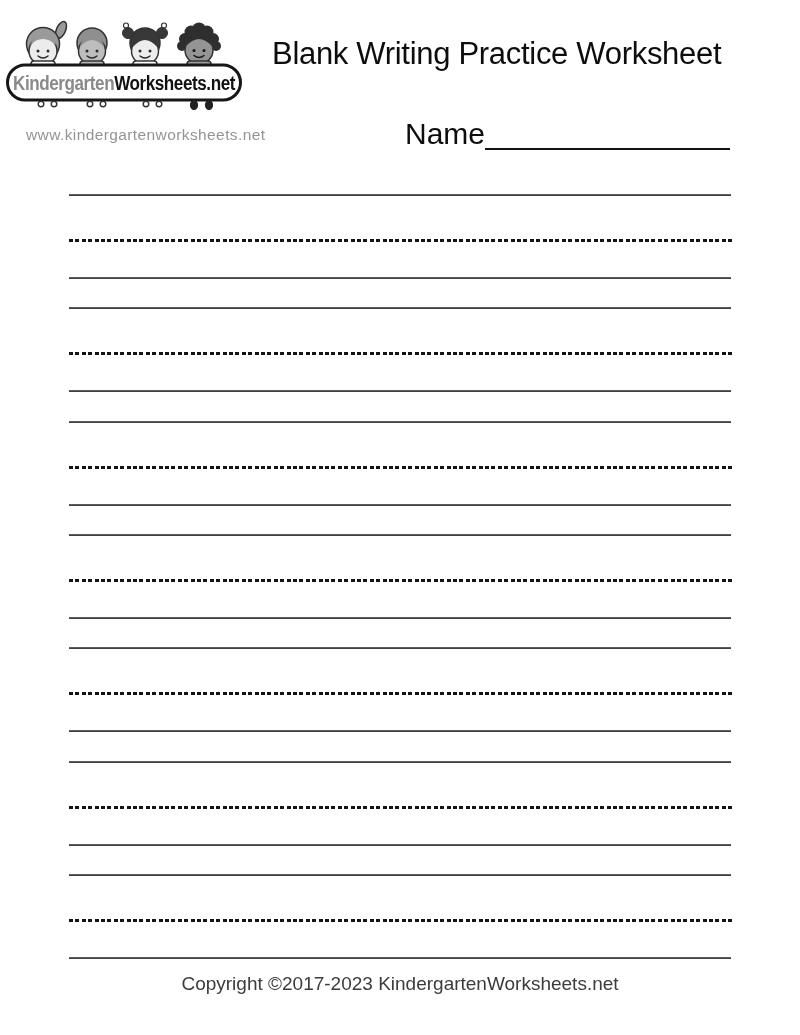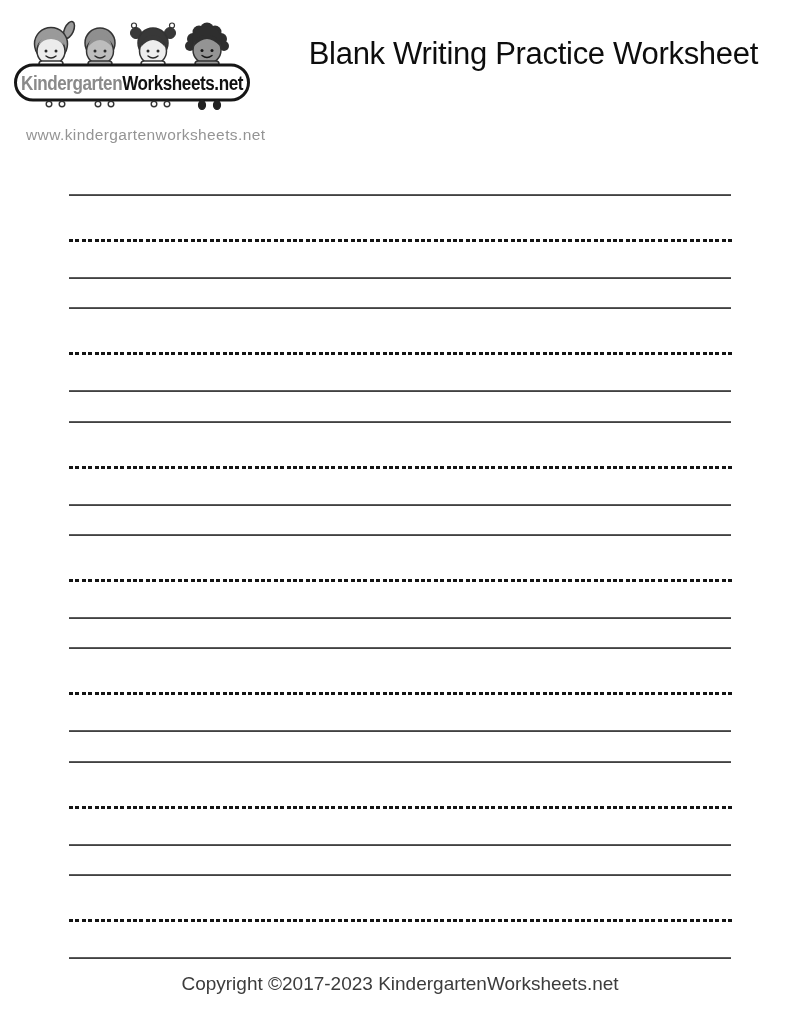--- a/index.html
+++ b/index.html
@@ -3,30 +3,30 @@
 <meta charset="utf-8">
 <style>
   html,body{margin:0;padding:0;}
   body{
     width:800px;height:1035px;background:#ffffff;position:relative;overflow:hidden;
     font-family:"Liberation Sans",sans-serif;color:#111;
   }
   .sheet{position:absolute;inset:0;background:#fff;}
 
   
-  .logo{position:absolute;left:12px;top:12px;width:240px;height:102px;}
+  .logo{position:absolute;left:4px;top:12px;width:240px;height:102px;}
   .site-url{
     position:absolute;left:26px;top:126px;
     font-size:15.5px;letter-spacing:.4px;color:#949494;
   }
 
   
   .title{
     position:absolute;left:272px;top:36px;width:486px;margin:0;
-    text-align:right;font-size:31px;font-weight:400;letter-spacing:-.3px;
+    text-align:left;font-size:31px;font-weight:400;letter-spacing:-.3px;
     color:#0d0d0d;white-space:nowrap;
   }
   .name-row{
     position:absolute;left:405px;top:116px;display:flex;align-items:flex-end;
   }
   .name-label{font-size:30px;color:#0d0d0d;line-height:1.1;}
   .name-line{
     display:inline-block;width:245px;height:32px;
     border-bottom:2.5px solid #141414;
   }
@@ -125,20 +125,24 @@
         <ellipse cx="190" cy="93" rx="3.4" ry="4.4" fill="#222" stroke="#222"></ellipse>
         <ellipse cx="205" cy="93" rx="3.4" ry="4.4" fill="#222" stroke="#222"></ellipse>
       </g>
     </svg>
   </div>
 
   <div class="site-url">www.kindergartenworksheets.net</div>
 
   <h1 class="title">Blank Writing Practice Worksheet</h1>
 
+  <div class="name-row">
+    <span class="name-label">Name</span>
+    <span class="name-line"></span>
+  </div>
 
   <div class="rows">
       <div class="wline solid" style="top: 0px;"></div>
       <div class="wline dashed" style="top: 45px;"></div>
       <div class="wline solid" style="top: 83px;"></div>
       <div class="wline solid" style="top: 113px;"></div>
       <div class="wline dashed" style="top: 158px;"></div>
       <div class="wline solid" style="top: 196px;"></div>
       <div class="wline solid" style="top: 227px;"></div>
       <div class="wline dashed" style="top: 272px;"></div>

